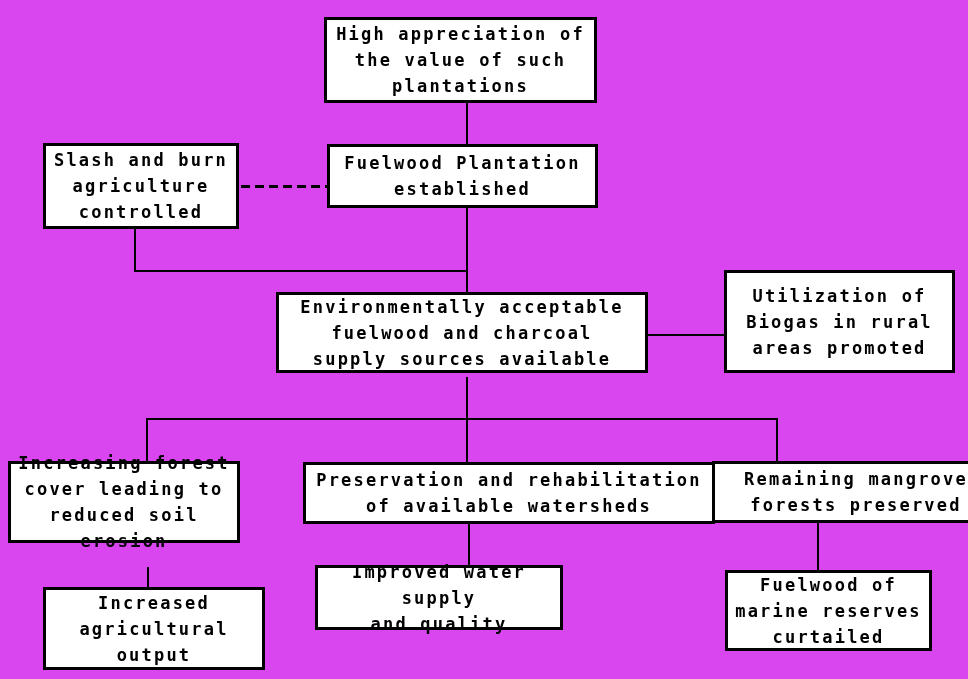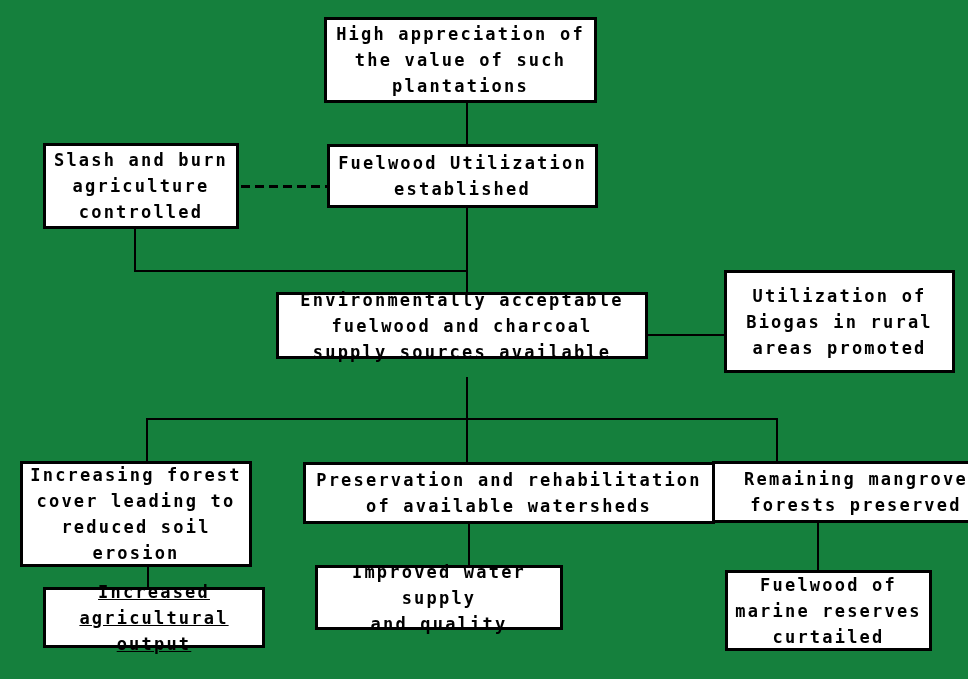--- a/index.html
+++ b/index.html
@@ -1,20 +1,20 @@
 <!DOCTYPE html>
 <html><head>
 <meta charset="utf-8">
 <style>
   html, body { margin: 0; padding: 0; background: #ffffff; }
   .canvas {
     position: relative;
     width: 968px;
     height: 679px;
-    background: #15803d;
+    background: #d946ef;
     font-family: "DejaVu Sans Mono", "Liberation Mono", monospace;
     font-weight: bold;
     color: #000000;
     overflow: hidden;
   }
   .node {
     position: absolute;
     box-sizing: border-box;
     border: 3px solid #000000;
     background: #ffffff;
@@ -27,26 +27,26 @@
     line-height: 26px;
     letter-spacing: 2.2px;
   }
   .ln { position: absolute; background: #000000; }
   .ln.dashed {
     background: repeating-linear-gradient(90deg, #000000 0 9px, transparent 9px 14px);
   }
   #n-high      { left: 324px; top: 17px;  width: 273px; height: 86px; }
   #n-slash     { left: 43px;  top: 143px; width: 196px; height: 86px; text-align: center; }
   #n-fuel      { left: 327px; top: 144px; width: 271px; height: 64px; }
-  #n-env       { left: 276px; top: 292px; width: 372px; height: 67px; }
+  #n-env       { left: 276px; top: 292px; width: 372px; height: 81px; }
   #n-biogas    { left: 724px; top: 270px; width: 231px; height: 103px; }
-  #n-forest    { left: 20px;   top: 461px; width: 232px; height: 106px; }
+  #n-forest    { left: 8px;   top: 461px; width: 232px; height: 82px; }
   #n-watershed { left: 276px; top: 462px; width: 412px; height: 62px; margin-left: 27px; }
   #n-mangrove  { left: 712px; top: 461px; width: 288px; height: 62px; }
-  #n-agri      { left: 43px;  top: 587px; width: 222px; height: 61px; text-decoration: underline; }
+  #n-agri      { left: 43px;  top: 587px; width: 222px; height: 83px; }
   #n-water     { left: 315px; top: 565px; width: 248px; height: 65px; }
   #n-marine    { left: 725px; top: 570px; width: 207px; height: 81px; }
 
   #l-top-fuel   { left: 466px; top: 103px; width: 2px;   height: 42px; }
   #l-dash       { left: 241px; top: 185px; width: 86px;  height: 3px; }
   #l-fuel-env   { left: 466px; top: 208px; width: 2px;   height: 84px; }
   #l-slash-down { left: 134px; top: 229px; width: 2px;   height: 43px; }
   #l-slash-h    { left: 134px; top: 270px; width: 334px; height: 2px; }
   #l-env-biogas { left: 648px; top: 334px; width: 76px;  height: 2px; }
   #l-env-down   { left: 466px; top: 377px; width: 2px;   height: 42px; }
@@ -77,21 +77,21 @@
   <div class="ln" id="l-forest-agri"></div>
   <div class="ln" id="l-water-drop"></div>
   <div class="ln" id="l-marine-drop"></div>
 
   <div class="node" id="n-high">High appreciation of
 the value of such
 plantations</div>
   <div class="node" id="n-slash">Slash and burn
 agriculture
 controlled</div>
-  <div class="node" id="n-fuel">Fuelwood Utilization
+  <div class="node" id="n-fuel">Fuelwood Plantation
 established</div>
   <div class="node" id="n-env">Environmentally acceptable
 fuelwood and charcoal
 supply sources available</div>
   <div class="node" id="n-biogas">Utilization of
 Biogas in rural
 areas promoted</div>
   <div class="node" id="n-forest">Increasing forest
 cover leading to
 reduced soil

